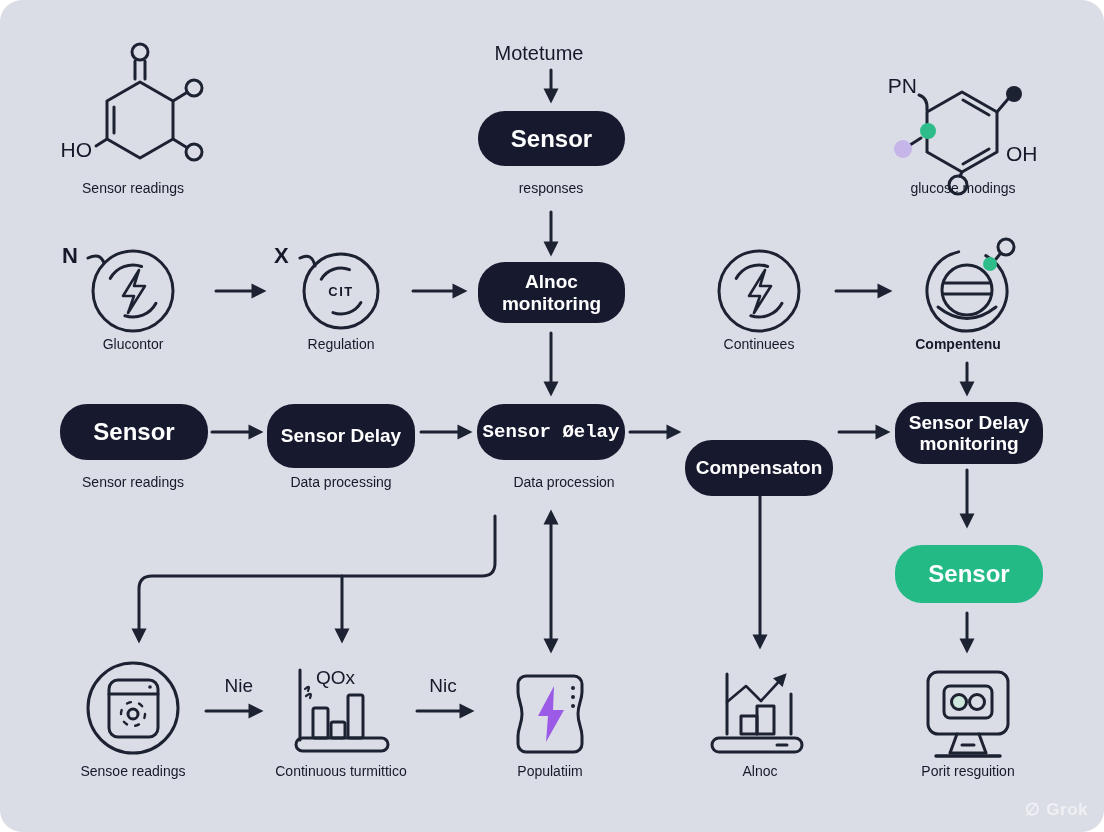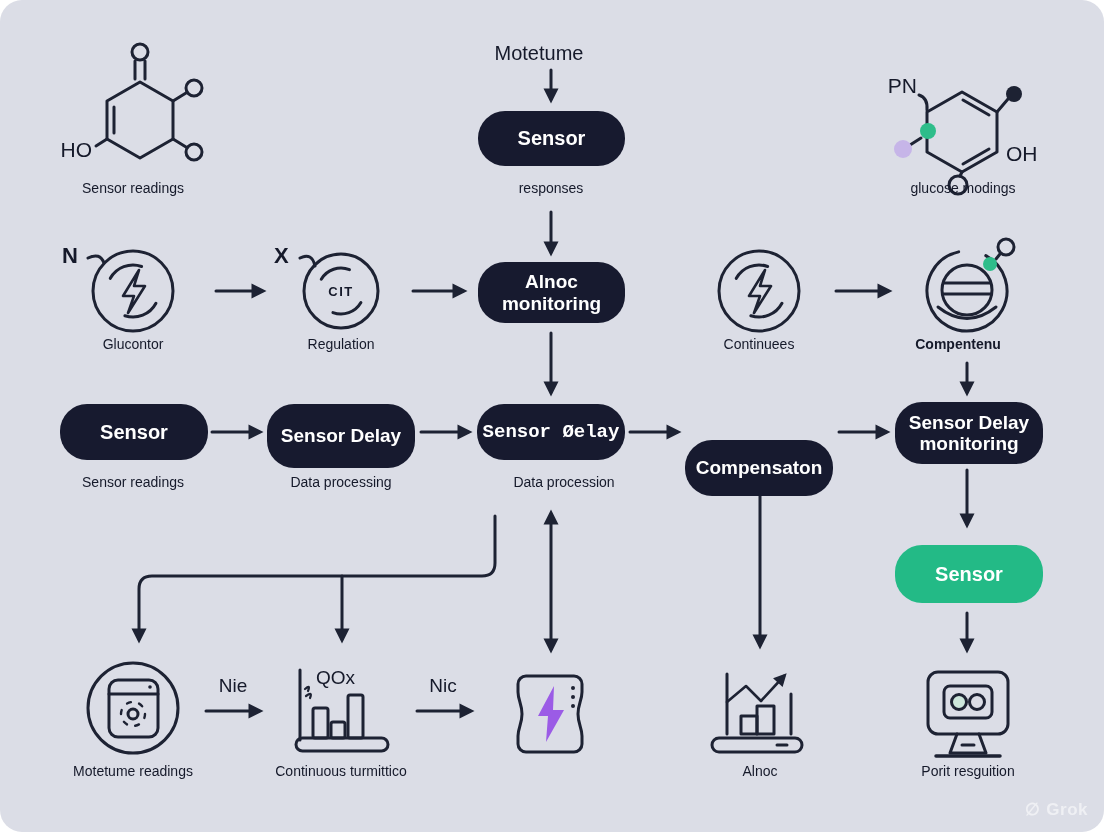--- a/index.html
+++ b/index.html
@@ -7,21 +7,21 @@
     position:relative;width:1104px;height:832px;margin:0 auto;
     background:#dbdde6;border-radius:22px;overflow:hidden;
     font-family:"Liberation Sans", sans-serif;color:#15192a;
   }
   svg.layer{position:absolute;left:0;top:0;width:1104px;height:832px;}
   .lbl{position:absolute;text-align:center;font-size:14px;color:#15192a;}
   .tag{position:absolute;font-size:22px;font-weight:600;color:#15192a;}
   .arrow-tag{position:absolute;text-align:center;font-size:19px;font-weight:500;color:#15192a;}
   .pill{
     position:absolute;display:flex;align-items:center;justify-content:center;
-    background:#171a2f;color:#ffffff;font-weight:600;font-size:20px;
+    background:#171a2f;color:#ffffff;font-weight:600;font-size:24px;
     border-radius:27px;text-align:center;
   }
   .pill.two{font-size:19px;line-height:1.12;padding:4px 10px;box-sizing:border-box;}
   .pill.green{background:#23ba86;}
   .atom{stroke:none;fill:#15192a;font:500 21px "Liberation Sans", sans-serif;}
   .cit-txt{stroke:none;fill:#15192a;font:700 13px "Liberation Sans", sans-serif;letter-spacing:1.5px;}
   .qox-txt{stroke:none;fill:#15192a;font:500 19px "Liberation Sans", sans-serif;}
   .watermark{
     position:absolute;right:16px;bottom:12px;display:flex;gap:6px;align-items:center;
     color:rgba(255,255,255,0.55);font-size:17px;font-weight:700;letter-spacing:.5px;
@@ -188,25 +188,26 @@
   <div class="tag" style="left:274px;top:243px;">X</div>
   <div class="lbl" style="left:33px;top:336px;width:200px;">Glucontor</div>
   <div class="lbl" style="left:241px;top:336px;width:200px;">Regulation</div>
   <div class="lbl" style="left:659px;top:336px;width:200px;">Continuees</div>
   <div class="lbl" style="left:858px;top:336px;width:200px;font-weight:bold;">Compentenu</div>
 
   <div class="lbl" style="left:33px;top:474px;width:200px;">Sensor readings</div>
   <div class="lbl" style="left:241px;top:474px;width:200px;">Data processing</div>
   <div class="lbl" style="left:464px;top:474px;width:200px;">Data procession</div>
 
-  <div class="arrow-tag" style="left:213px;top:675px;width:40px;">Nie</div>
+  <div class="arrow-tag" style="left:213px;top:675px;width:40px;text-align:right;">Nie</div>
   <div class="arrow-tag" style="left:423px;top:675px;width:40px;">Nic</div>
 
-  <div class="lbl" style="left:23px;top:763px;width:220px;">Motetume readings</div>
+  <div class="lbl" style="left:23px;top:763px;width:220px;">Sensoe readings</div>
   <div class="lbl" style="left:221px;top:763px;width:240px;">Continuous turmittico</div>
+  <div class="lbl" style="left:450px;top:763px;width:200px;">Populatiim</div>
   <div class="lbl" style="left:660px;top:763px;width:200px;">Alnoc</div>
   <div class="lbl" style="left:858px;top:763px;width:220px;">Porit resguition</div>
 
   <div class="watermark">
     <span>∅</span>
     <span>Grok</span>
   </div>
 
 </div>
 

